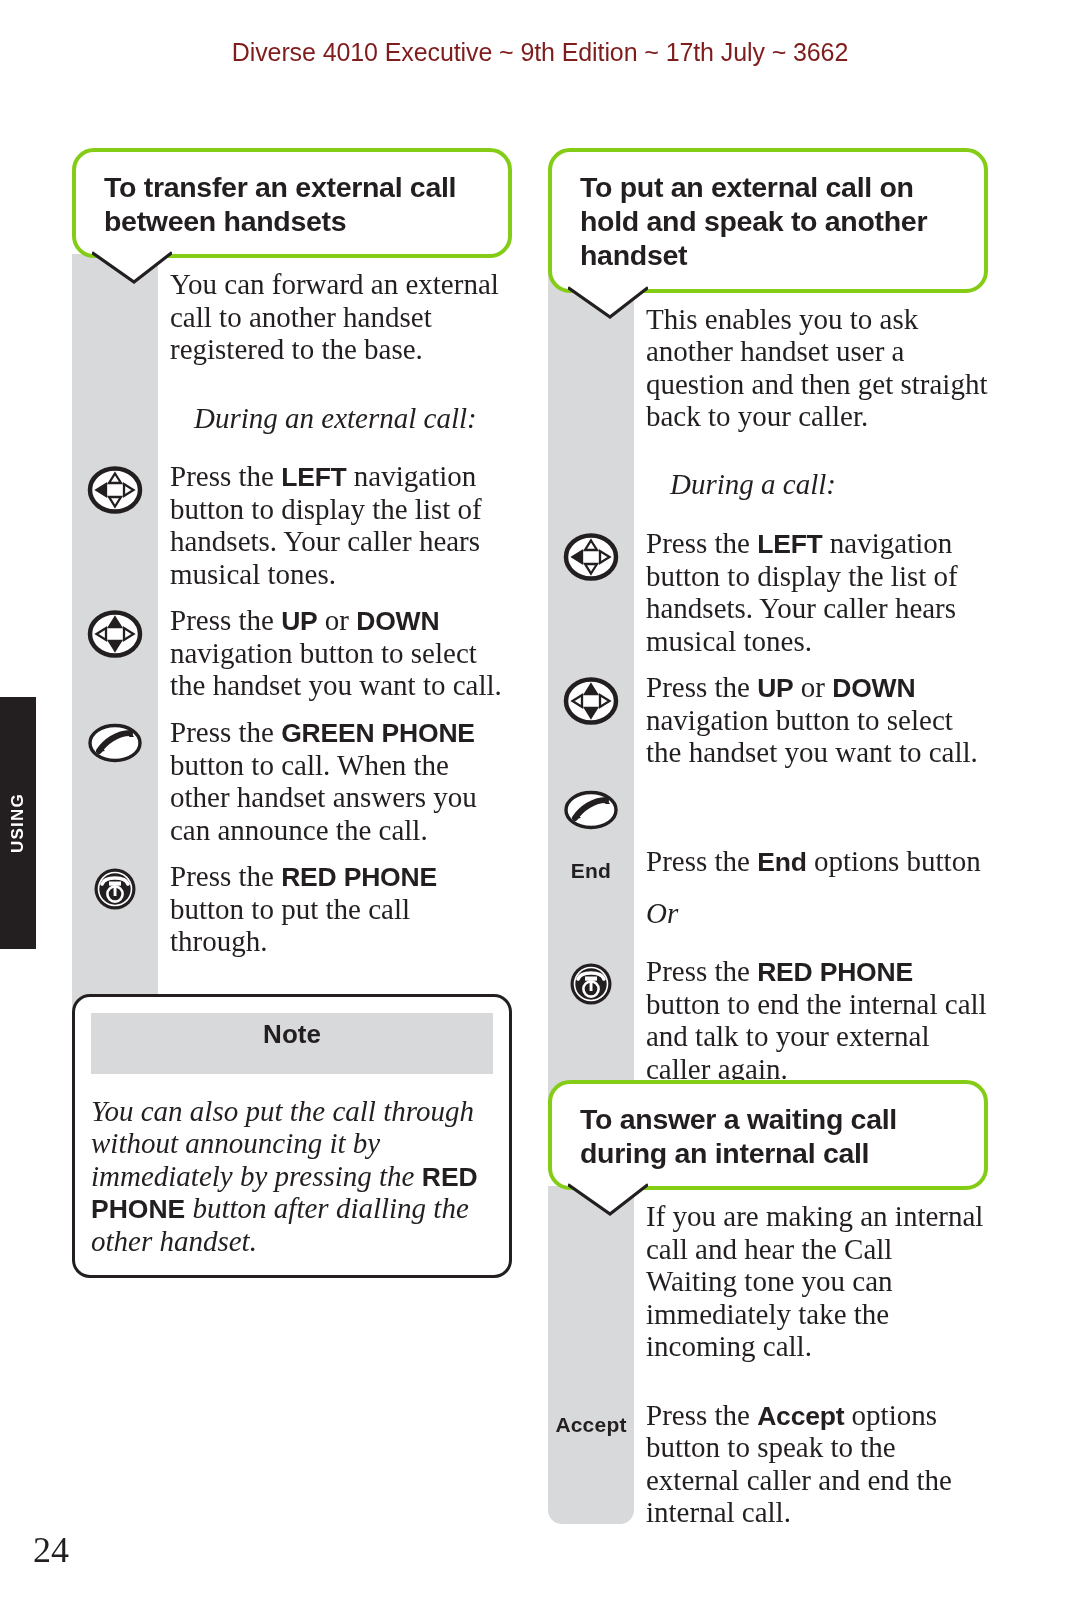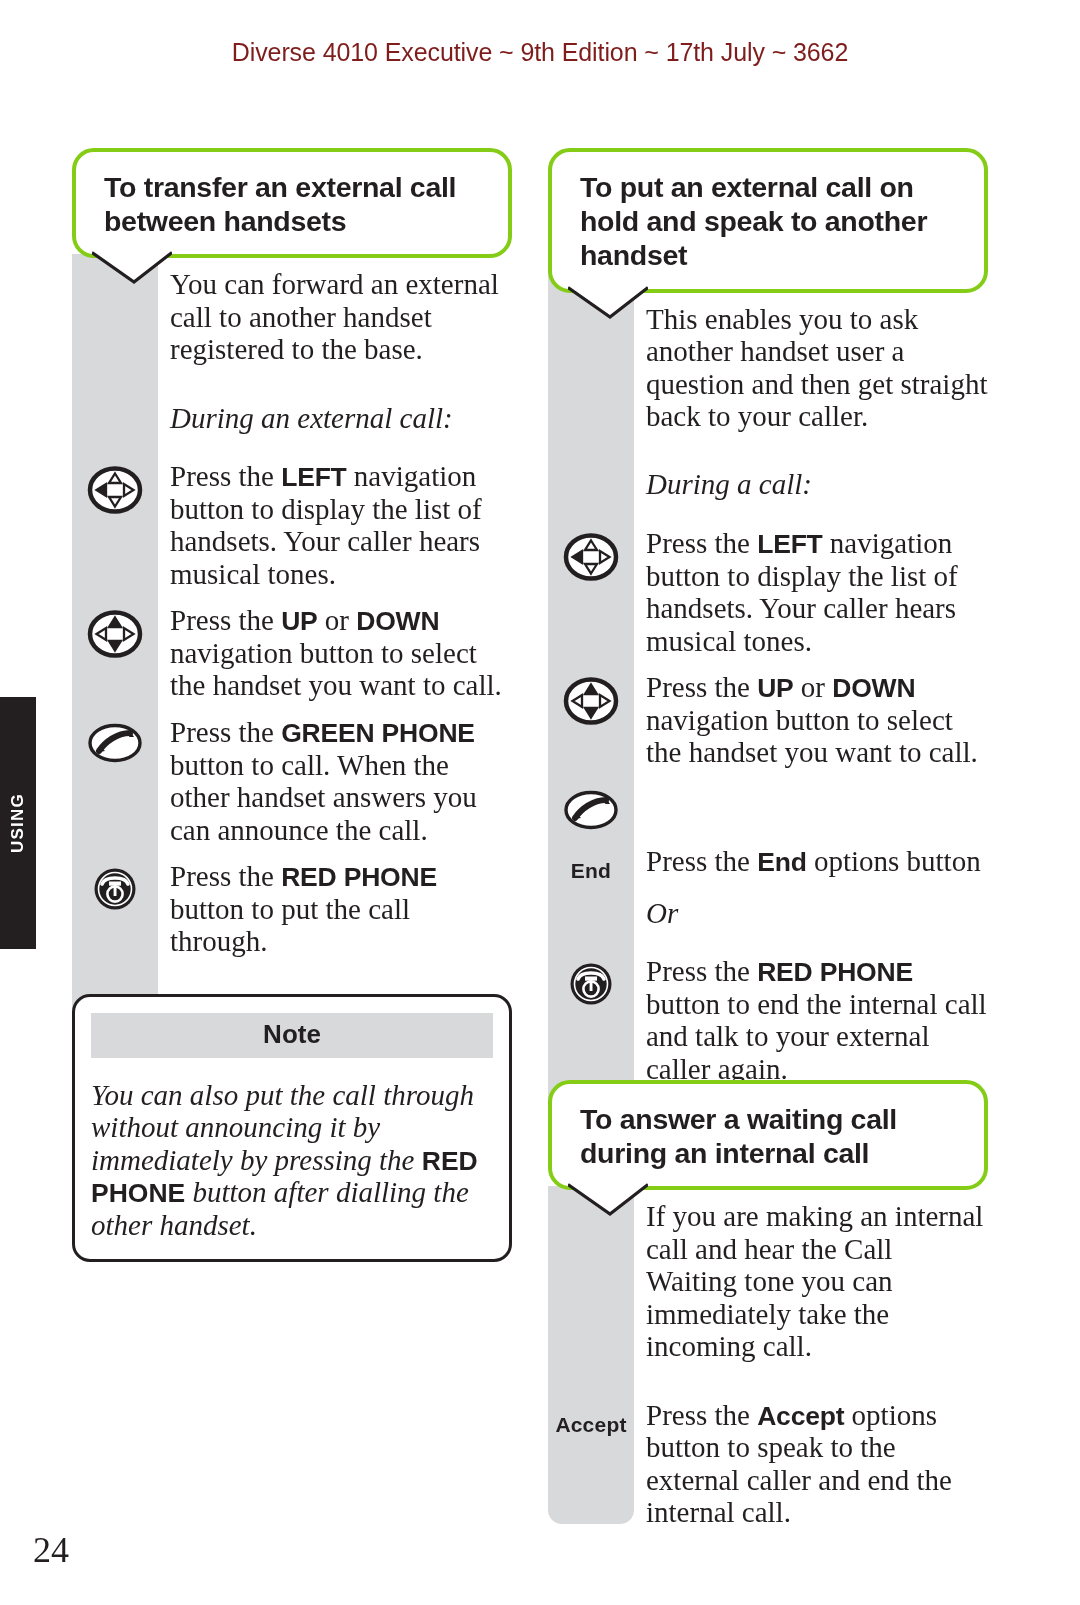--- a/index.html
+++ b/index.html
@@ -113,21 +113,21 @@
     color: #231f20;
   }
   .row.no-icon .row-text { }
   .row-text b {
     font-family: "Liberation Sans", sans-serif;
     font-weight: bold;
     font-size: 26.5px;
     letter-spacing: -0.2px;
   }
   .intro { margin-bottom: 22px; }
-  .cue   { font-style: italic; margin-bottom: 12px; }
+  .cue   { font-style: italic; margin-bottom: 12px; margin-left: 24px; }
   .or    { font-style: italic; margin-bottom: 12px; }
 
   
   .gutter-label {
     font-family: "Liberation Sans", sans-serif;
     font-weight: bold;
     font-size: 21px;
     color: #231f20;
     letter-spacing: 0.2px;
     padding-top: 8px;
@@ -142,21 +142,21 @@
     padding: 16px 16px 18px 16px;
     margin-top: 36px;
     z-index: 3;
   }
   .note-title {
     background: #d8d9da;
     text-align: center;
     font-family: "Liberation Sans", sans-serif;
     font-weight: bold;
     font-size: 26px;
-    padding: 6px 0 8px 0;
+    padding: 6px 0 24px 0;
     color: #231f20;
   }
   .note-body {
     font-style: italic;
     font-size: 29px;
     line-height: 1.12;
     padding-top: 21px;
   }
   .note-body b {
     font-style: normal;

